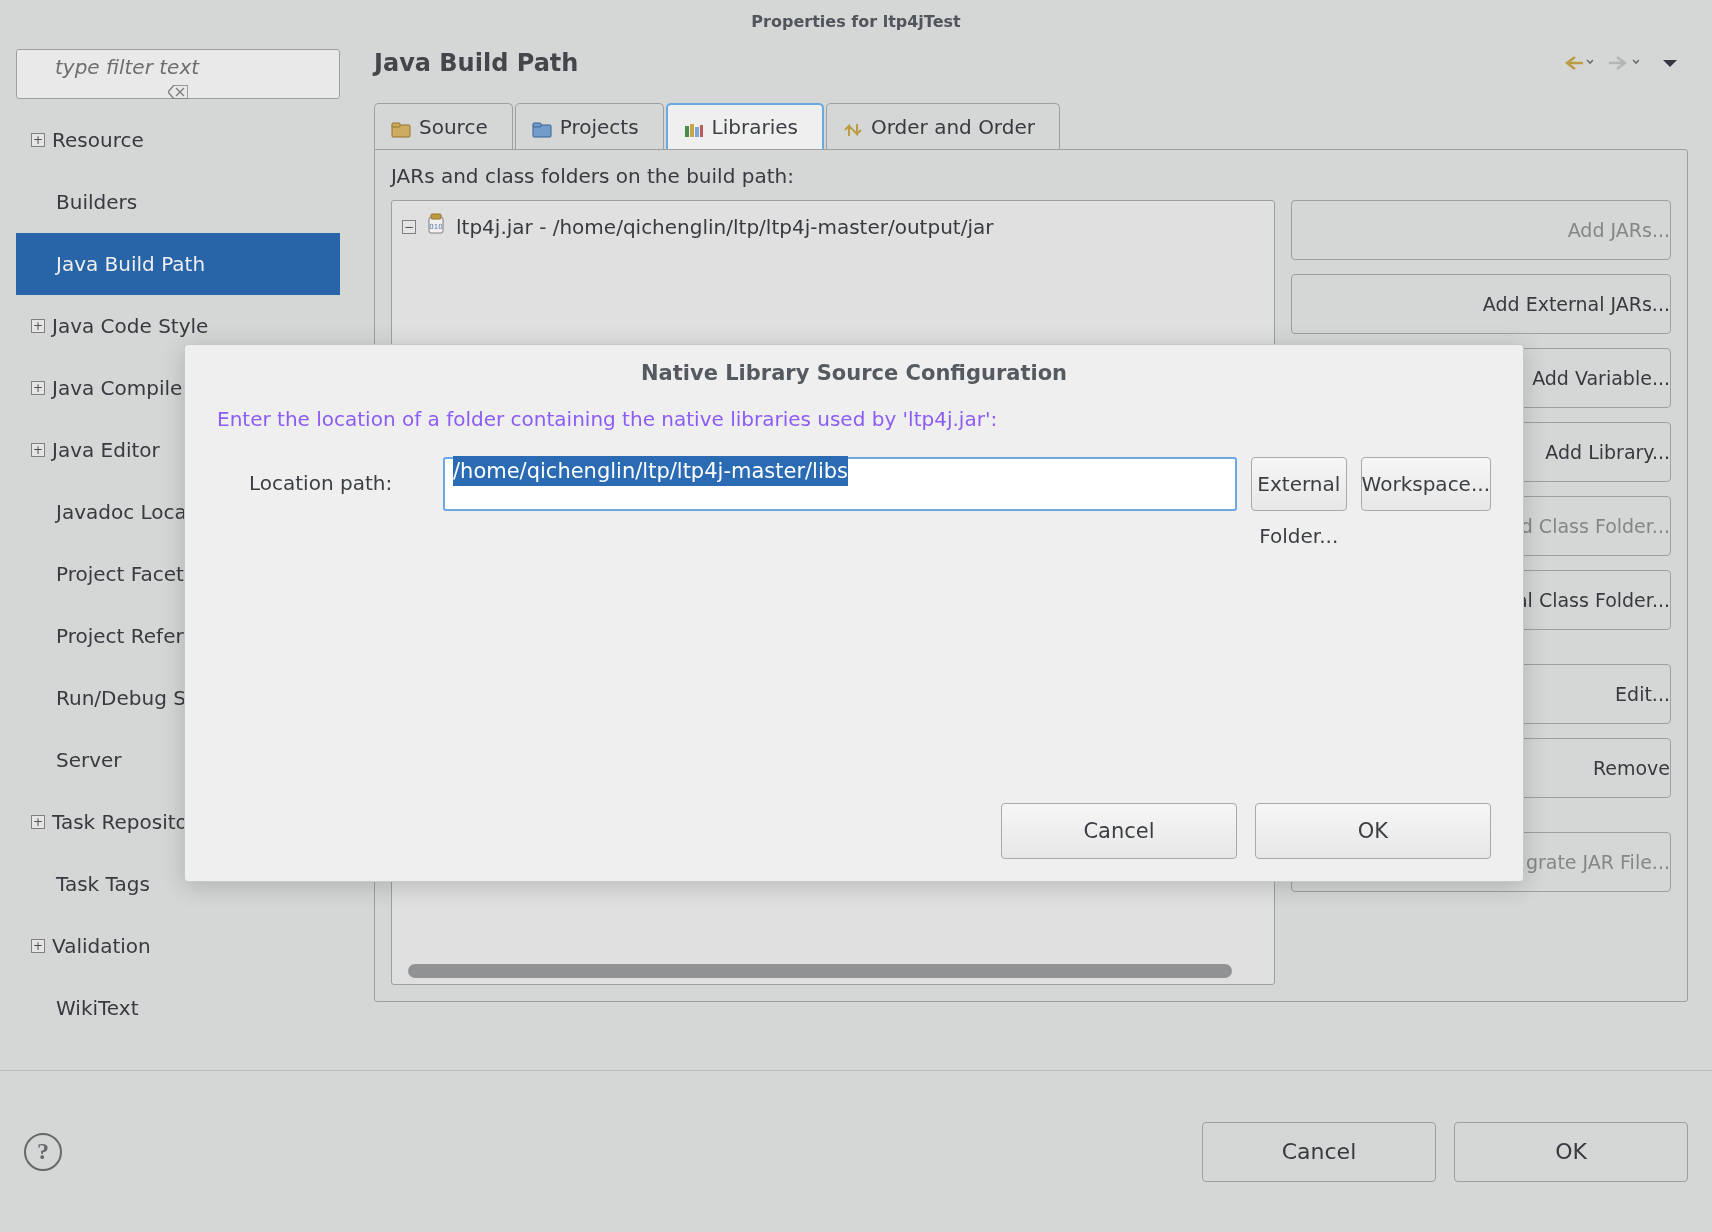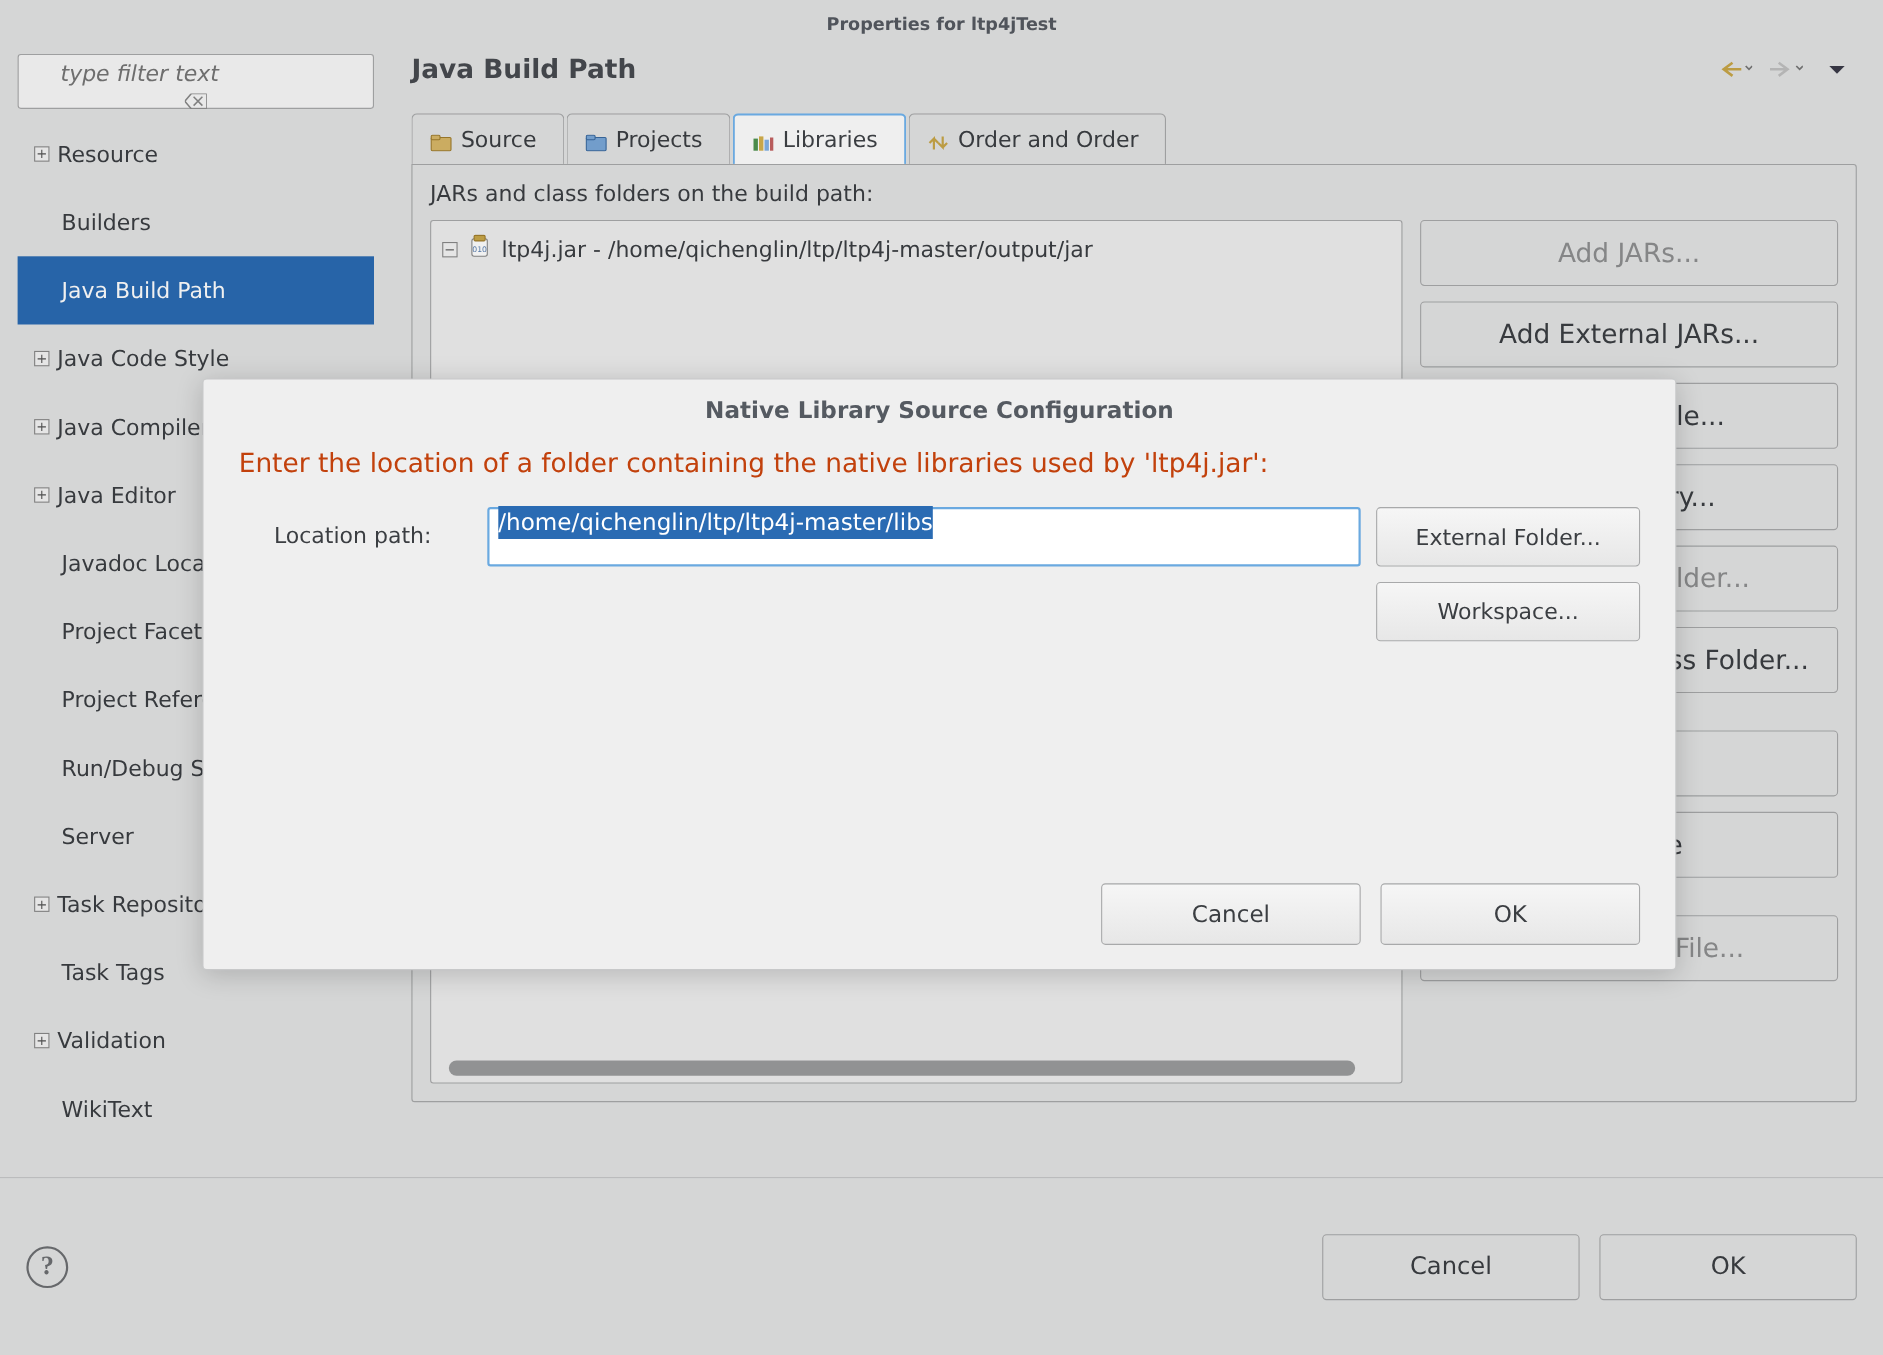--- a/index.html
+++ b/index.html
@@ -35,44 +35,44 @@
   .tab-icon { width: 20px; height: 16px; }
 
   .tab-body { border: 1px solid #a8a9aa; background: #e3e4e4; padding: 14px 16px 16px; border-radius: 0 3px 3px 3px; }
   .tab-body-label { font-size: 20px; color: #3b3e42; margin-bottom: 12px; }
   .jar-area { display: flex; gap: 16px; }
   .jar-list { flex: 1; border: 1px solid #a8a9aa; background: #efefef; height: 785px; border-radius: 3px; overflow: hidden; position: relative; }
   .jar-row { display: flex; align-items: center; gap: 10px; padding: 12px 10px; font-size: 20px; color: #3b3e42; }
   .jar-list .hscroll { position: absolute; bottom: 6px; left: 16px; right: 42px; height: 14px; background: #9b9c9d; border-radius: 7px; }
 
   .btn-col { width: 380px; display: flex; flex-direction: column; gap: 14px; }
-  .side-btn { height: 60px; background: #e3e4e4; border: 1px solid #a8a9aa; border-radius: 4px; font-size: 24px; color: #3b3e42; text-align: center; line-height: 58px; }
+  .side-btn { height: 60px; background: #e3e4e4; border: 1px solid #a8a9aa; border-radius: 4px; font-size: 19px; color: #3b3e42; text-align: right; line-height: 58px; }
   .side-btn.disabled { color: #8e8f90; }
   .btn-col .spacer { height: 6px; }
 
   
   .bottom-bar { position: absolute; bottom: 0; left: 0; right: 0; height: 162px; border-top: 1px solid #c7c8c9; display: flex; align-items: center; justify-content: space-between; padding: 0 24px; background: #e3e4e4; }
   .help-ic { width: 38px; height: 38px; border: 2px solid #6d6f72; border-radius: 50%; display: flex; align-items: center; justify-content: center; font-size: 24px; font-weight: bold; color: #6d6f72; font-family: serif; }
   .dlg-btns { display: flex; gap: 18px; }
   .dlg-btn { width: 234px; height: 60px; background: #e3e4e4; border: 1px solid #a8a9aa; border-radius: 4px; font-size: 22px; color: #3b3e42; text-align: center; line-height: 58px; }
 
   
   .dim { position: absolute; inset: 0; background: rgba(0,0,0,0.06); }
 
   
   .modal { position: absolute; left: 184px; top: 344px; width: 1340px; height: 538px; background: #efefef; border: 1px solid #c7c8c9; border-radius: 4px; box-shadow: 0 4px 24px rgba(0,0,0,0.18); }
   .modal-title { text-align: center; font-size: 21px; font-weight: 600; color: #555a61; padding: 16px 0 22px; }
   .modal-body { padding: 0 32px; }
-  .modal-prompt { font-size: 24px; color: #c2410c; margin-bottom: 26px; }
+  .modal-prompt { font-size: 20px; color: #8b5cf6; margin-bottom: 26px; }
   .modal-row { display: flex; align-items: flex-start; gap: 14px; }
   .modal-row label { font-size: 20px; color: #3b3e42; padding-top: 14px; width: 180px; margin-left: 32px; }
   .path-input-wrap { flex: 1; }
   .path-input { width: 100%; height: 54px; border: 2px solid #6aa9e0; border-radius: 3px; background: #fff; padding: 0 8px; font-size: 21px; color: #fff; outline: none; }
   .path-input .seltext { background: #2a6bb3; color: #fff; padding: 3px 0; }
-  .modal-side-btns { width: 240px; display: flex; flex-direction: column; gap: 14px; }
+  .modal-side-btns { width: 240px; display: flex; flex-direction: row; gap: 14px; }
   .m-btn { height: 54px; background: linear-gradient(#f6f6f6,#e7e7e7); border: 1px solid #a8a9aa; border-radius: 4px; font-size: 20px; color: #3b3e42; text-align: center; line-height: 52px; }
   .modal-footer { position: absolute; bottom: 22px; right: 32px; display: flex; gap: 18px; }
   .modal-footer .m-btn { width: 236px; height: 56px; line-height: 54px; font-size: 21px; }
 
   .exp-box { width:14px; height:14px; border:1px solid #888; display:inline-flex; align-items:center; justify-content:center; font-size:12px; line-height:1; color:#555; background:#f4f4f4; }
 </style>
 </head>
 <body>
 
 <div class="window-title">Properties for ltp4jTest</div>

